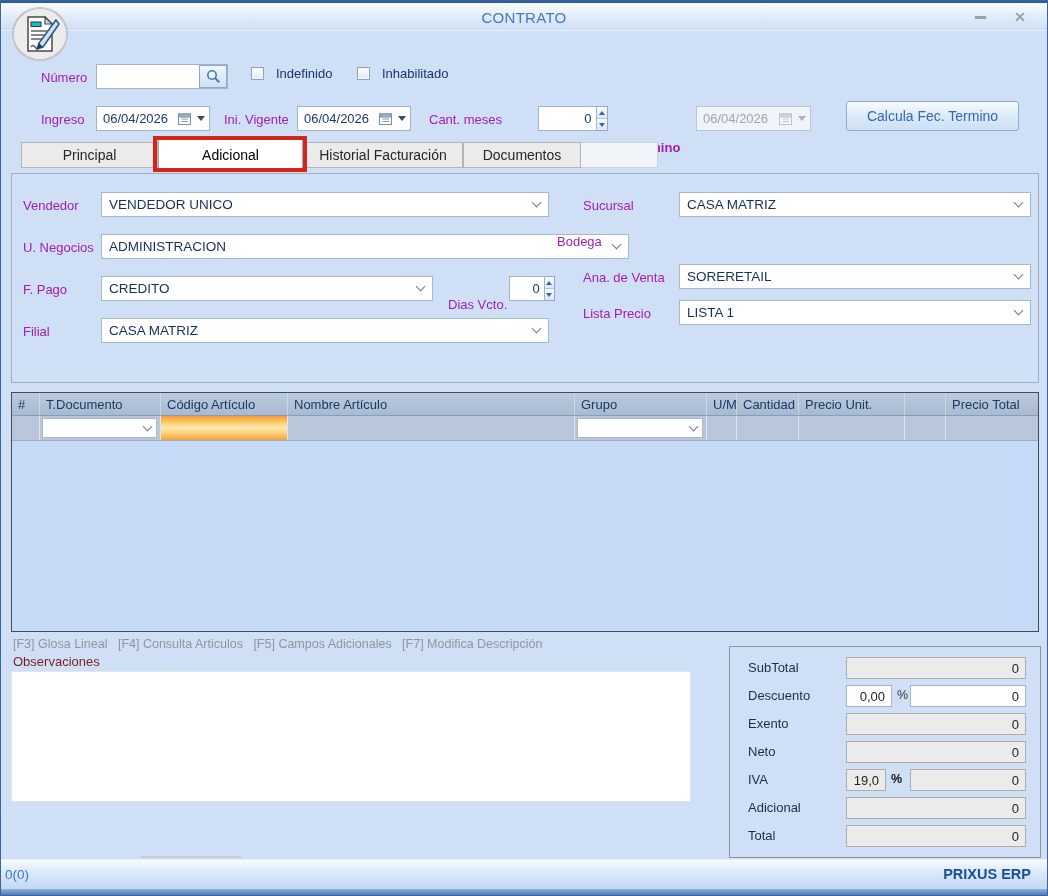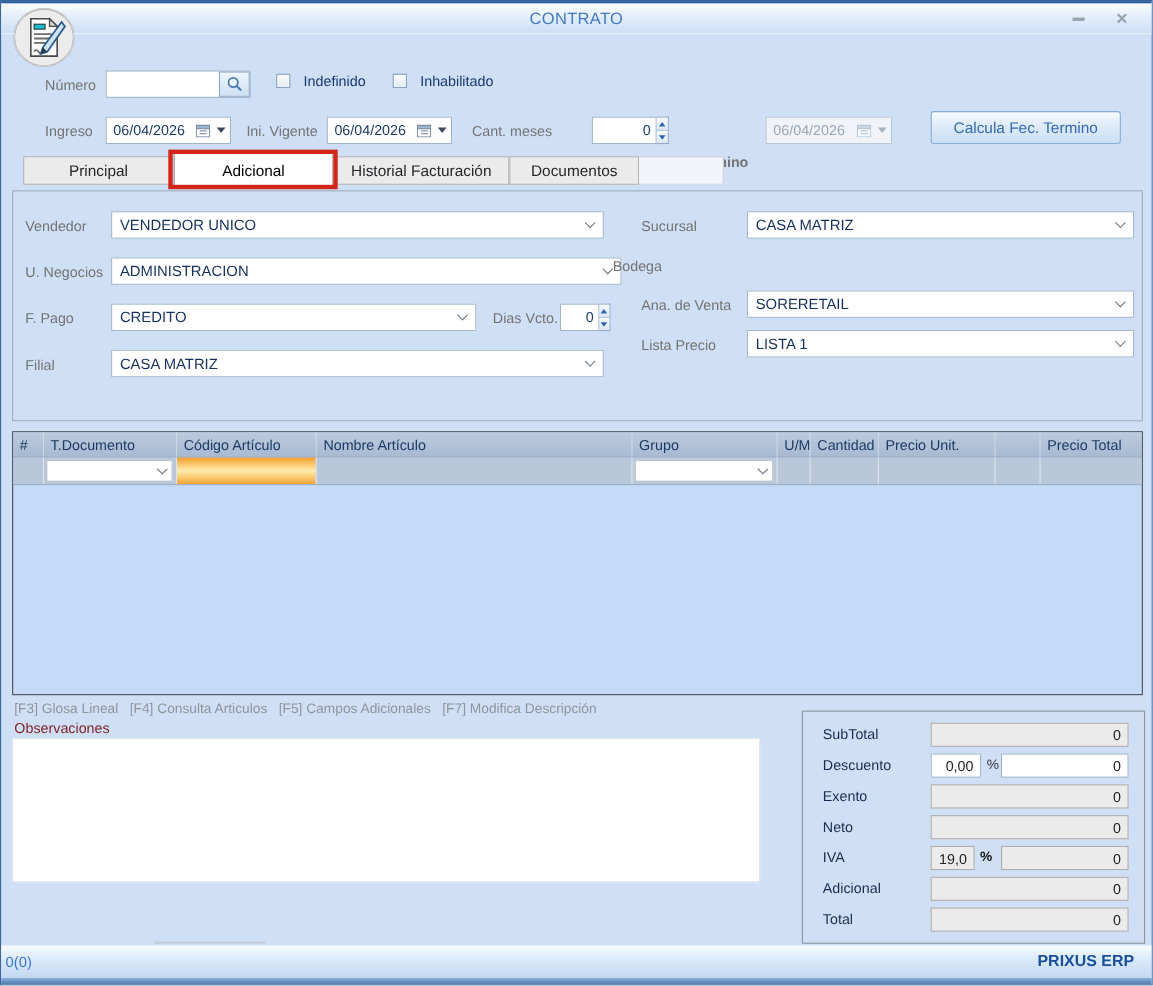--- a/index.html
+++ b/index.html
@@ -17,21 +17,21 @@
   .title{ position:absolute; left:0; right:0; top:6px; text-align:center;
     color:#4479c5; font-size:15px; letter-spacing:.3px;}
   .win-btn{ position:absolute; top:4px; width:26px; height:20px; text-align:center;
     color:#98a2ac; font-size:14px; font-weight:bold; cursor:default; line-height:20px;}
   .win-btn.min{ right:54px;}
   .win-btn.close{ right:14px;}
   .minbar{ display:inline-block; width:11px; height:3px; background:#98a2ac; margin-bottom:3px;}
   .app-icon{ position:absolute; left:10px; top:5px; width:58px; height:56px; z-index:6;}
   
   .abs{ position:absolute; }
-  .lbl{ color:#737373; font-size:13px; white-space:nowrap;}
+  .lbl{ color:#a21caf; font-size:13px; white-space:nowrap;}
   .row-flex{ display:flex; align-items:center; gap:6px;}
   input[type="text"]{
     border:1px solid #9db4cc; background:#fff; color:#1c3a68;
     font-family:"Liberation Sans",sans-serif; font-size:13px; padding:0 5px; outline:none;
   }
   
   .numero-wrap{ position:absolute; left:95px; top:63px; width:132px; height:25px;}
   .numero-wrap input{ width:100%; height:100%; padding-right:30px;}
   .search-btn{ position:absolute; right:1px; top:1px; width:28px; height:23px;
     background:linear-gradient(180deg,#eef5fd,#cfe1f3); border:1px solid #8fa9cc;
@@ -223,31 +223,31 @@
 
   <div class="groupbox"></div>
 
   <div class="abs lbl" style="left:22px;top:197px;">Vendedor</div>
   <div class="dd" style="left:100px;top:191px;width:448px;">
     <span class="dd-text">VENDEDOR UNICO</span>
       <span class="chev"></span>
   </div>
 
   <div class="abs lbl" style="left:22px;top:239px;">U. Negocios</div>
-  <div class="dd" style="left:100px;top:233px;width:464px;">
+  <div class="dd" style="left:100px;top:233px;width:528px;">
     <span class="dd-text">ADMINISTRACION</span>
       <span class="chev"></span>
   </div>
 
   <div class="abs lbl" style="left:22px;top:281px;">F. Pago</div>
   <div class="dd" style="left:100px;top:275px;width:332px;">
     <span class="dd-text">CREDITO</span>
       <span class="chev"></span>
   </div>
-  <div class="abs lbl" style="left:447px;top:281px;">Dias Vcto.</div>
+  <div class="abs lbl" style="left:447px;top:296px;">Dias Vcto.</div>
   <div class="abs spin" style="left:508px;top:275px;width:46px;">
     <input type="text" value="0" style="">
     <div class="spin-ctr">
       <div class="spin-btn">
           <i class="tu"></i>
         </div>
       <div class="spin-btn">
           <i class="td"></i>
         </div>
     </div>

